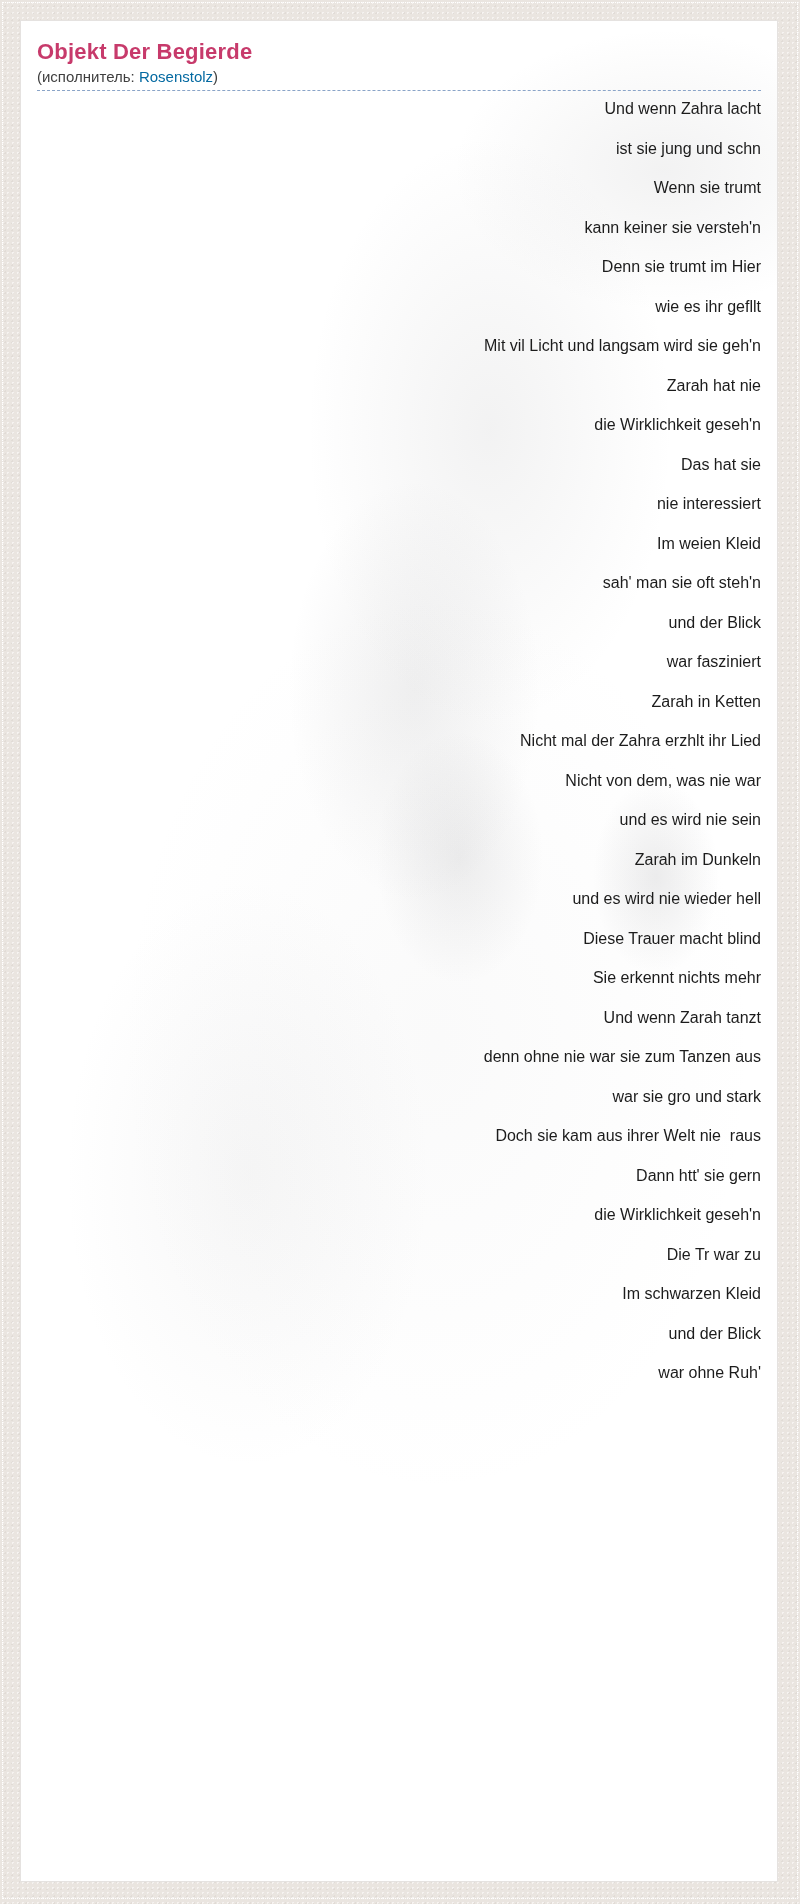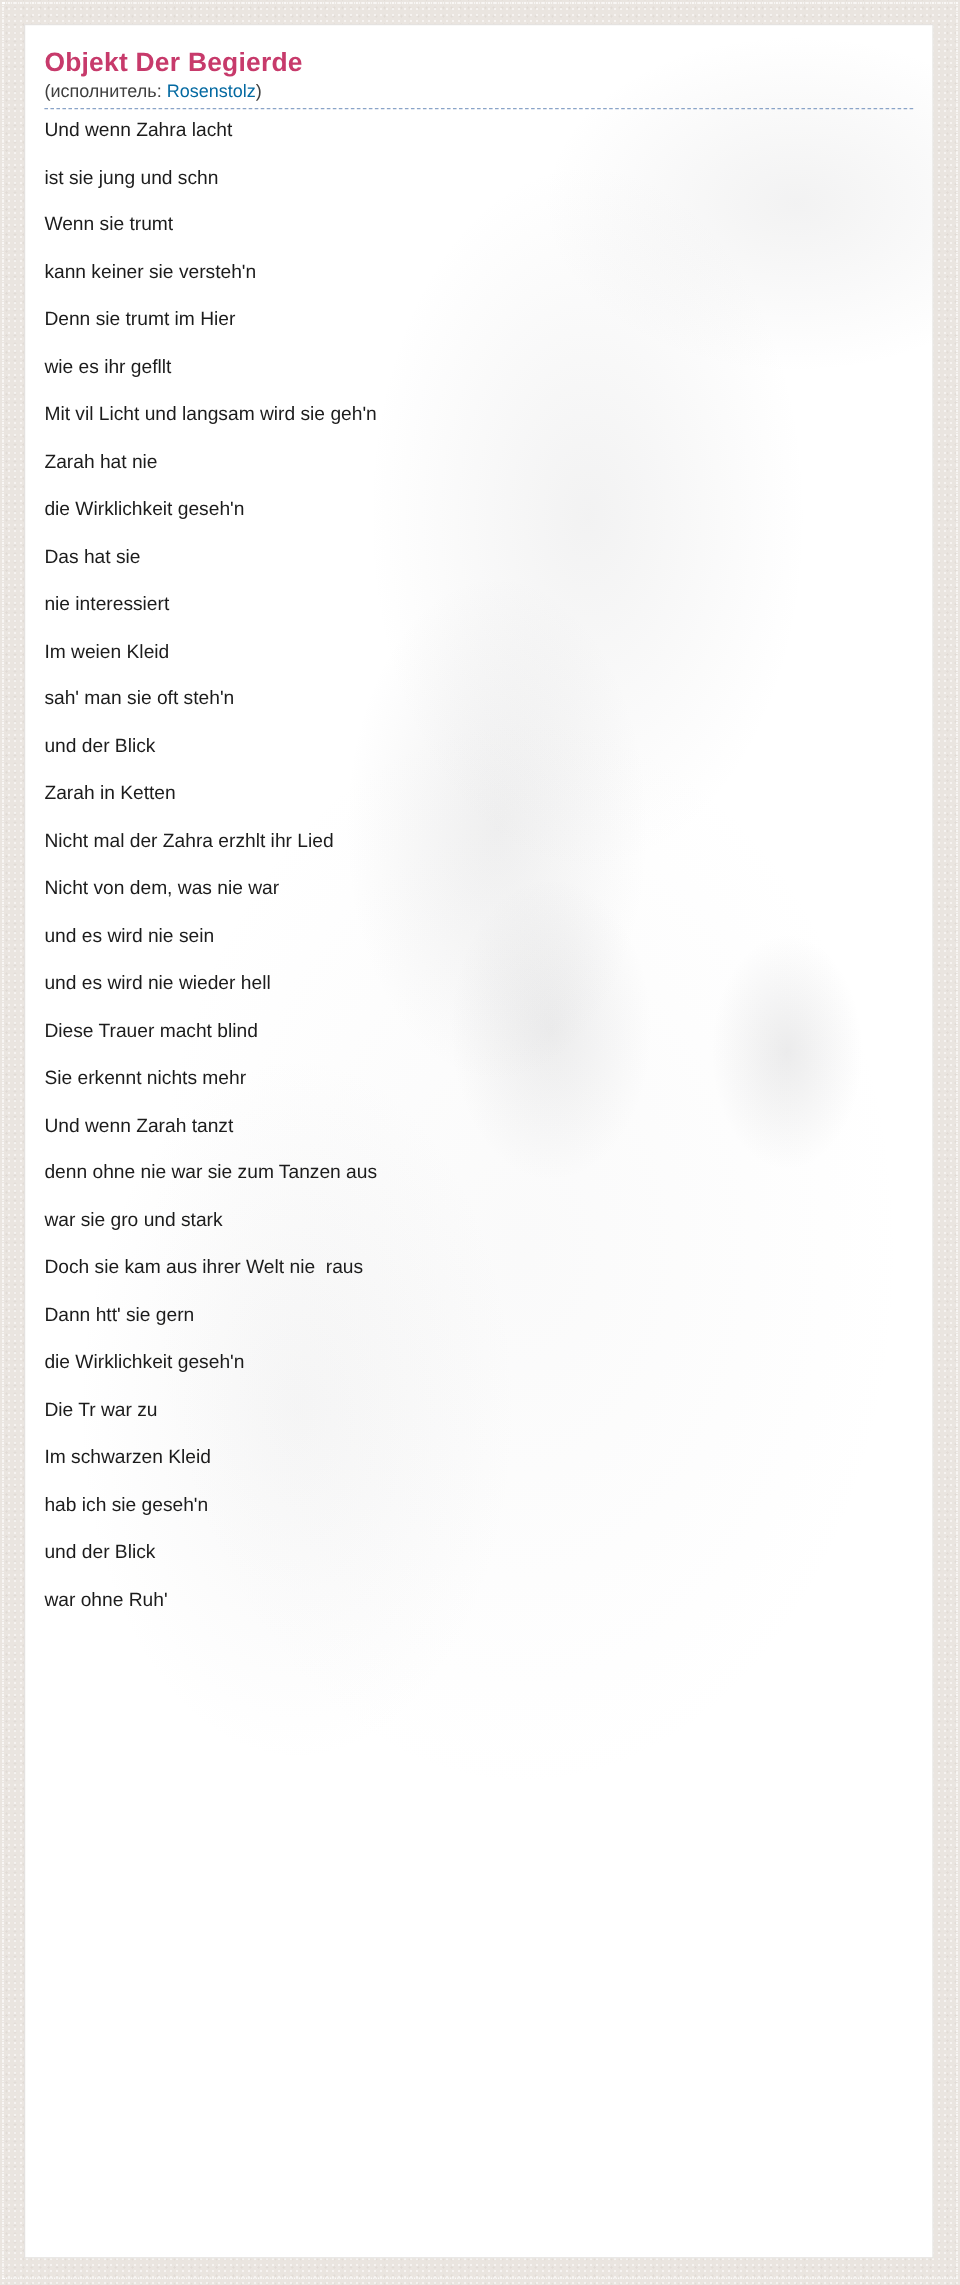--- a/index.html
+++ b/index.html
@@ -75,20 +75,21 @@
     text-decoration: none;
     cursor: pointer;
   }
   .divider {
     margin-top: 5px;
     border-bottom: 1px dashed #8aa4c8;
     height: 0;
   }
   .lyrics {
     margin-top: 9px;
+    text-align: right;
   }
   .lyrics p.lyric-line {
     margin: 0 0 22.5px 0;
     font-size: 16px;
     line-height: 17px;
     color: #1c1c1c;
     white-space: pre-wrap;
   }
 </style>
 </head>
@@ -117,34 +118,35 @@
           <p class="lyric-line">Denn sie trumt im Hier</p>
           <p class="lyric-line">wie es ihr gefllt</p>
           <p class="lyric-line">Mit vil Licht und langsam wird sie geh'n</p>
           <p class="lyric-line">Zarah hat nie</p>
           <p class="lyric-line">die Wirklichkeit geseh'n</p>
           <p class="lyric-line">Das hat sie</p>
           <p class="lyric-line">nie interessiert</p>
           <p class="lyric-line">Im weien Kleid</p>
           <p class="lyric-line">sah' man sie oft steh'n</p>
           <p class="lyric-line">und der Blick</p>
+          <p class="lyric-line">war fasziniert</p>
           <p class="lyric-line">Zarah in Ketten</p>
           <p class="lyric-line">Nicht mal der Zahra erzhlt ihr Lied</p>
           <p class="lyric-line">Nicht von dem, was nie war</p>
           <p class="lyric-line">und es wird nie sein</p>
+          <p class="lyric-line">Zarah im Dunkeln</p>
           <p class="lyric-line">und es wird nie wieder hell</p>
           <p class="lyric-line">Diese Trauer macht blind</p>
           <p class="lyric-line">Sie erkennt nichts mehr</p>
           <p class="lyric-line">Und wenn Zarah tanzt</p>
           <p class="lyric-line">denn ohne nie war sie zum Tanzen aus</p>
           <p class="lyric-line">war sie gro und stark</p>
           <p class="lyric-line">Doch sie kam aus ihrer Welt nie  raus</p>
           <p class="lyric-line">Dann htt' sie gern</p>
           <p class="lyric-line">die Wirklichkeit geseh'n</p>
           <p class="lyric-line">Die Tr war zu</p>
           <p class="lyric-line">Im schwarzen Kleid</p>
-          <p class="lyric-line">hab ich sie geseh'n</p>
           <p class="lyric-line">und der Blick</p>
           <p class="lyric-line">war ohne Ruh'</p>
         </div>
     </div>
   </div>
 </div>
 
 </body></html>

